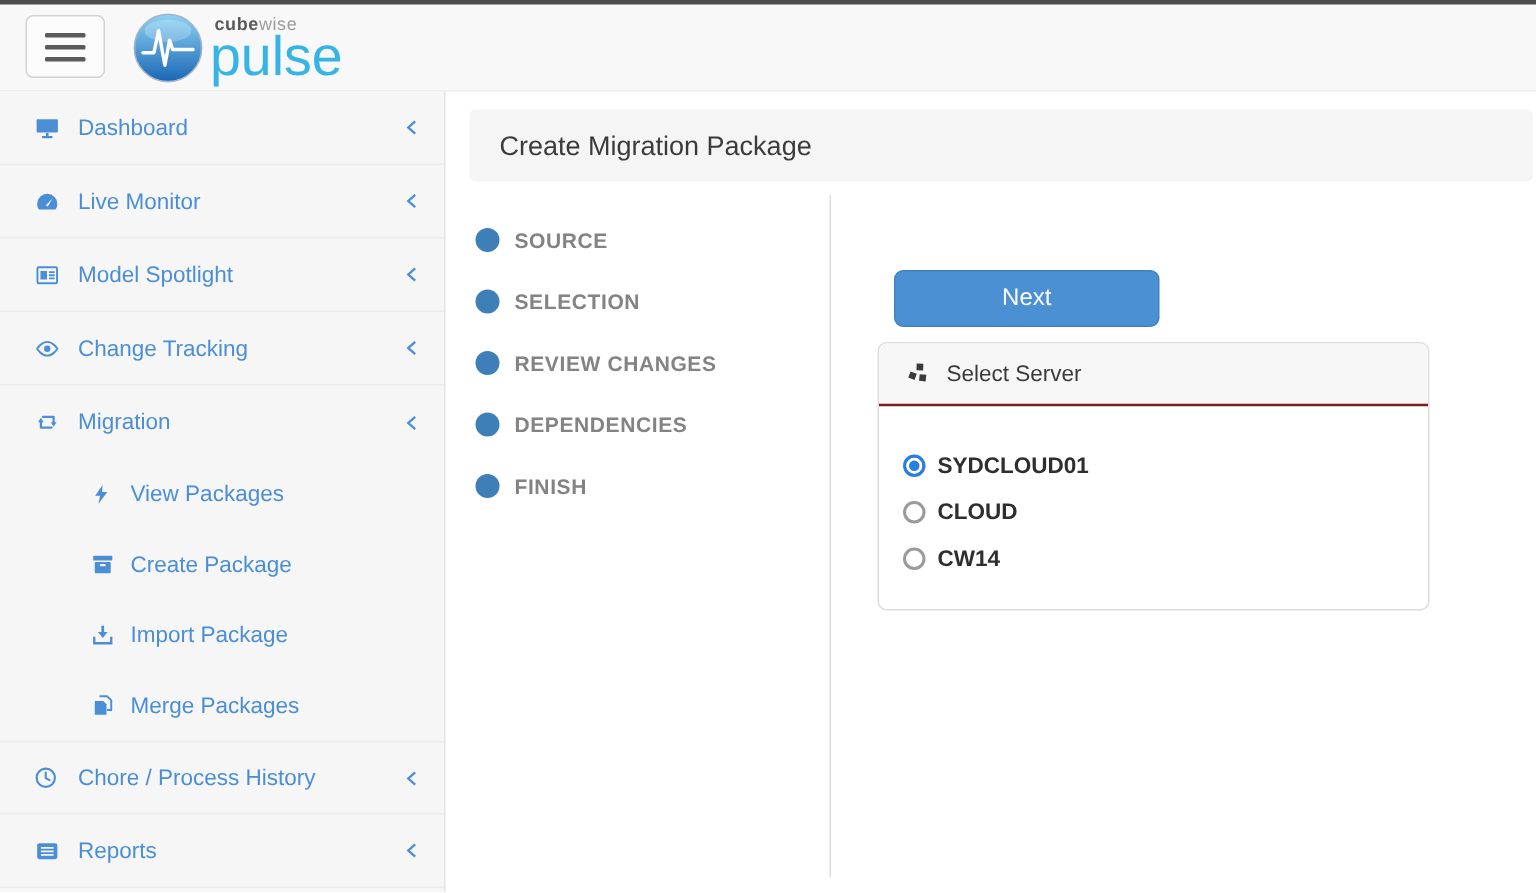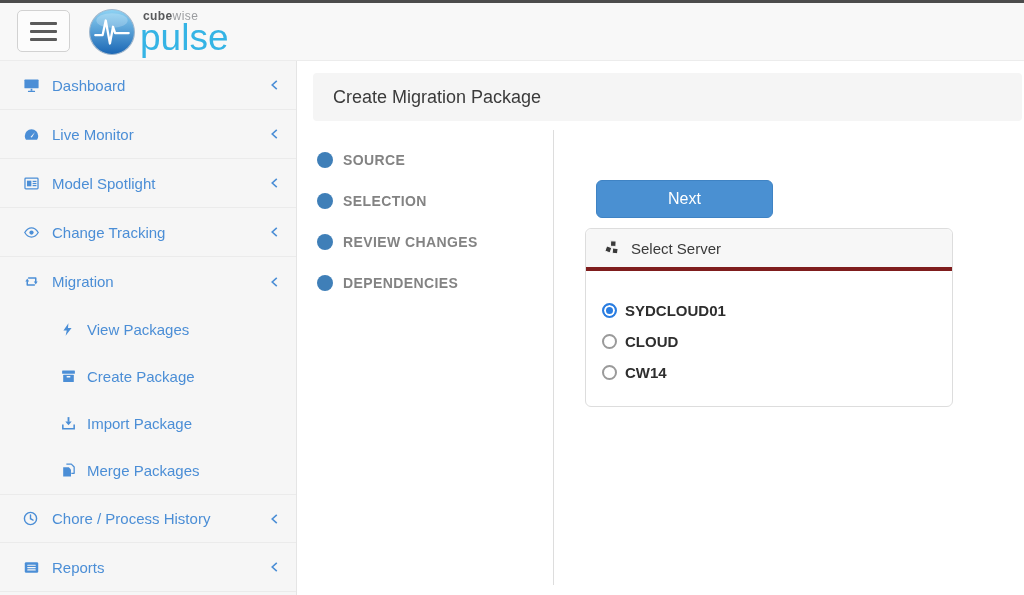--- a/index.html
+++ b/index.html
@@ -46,21 +46,21 @@
 
   .vdivider{position:absolute;left:255px;top:69px;width:1px;height:455px;background:#ddd;}
 
   .next-btn{position:absolute;left:298px;top:74px;width:177px;height:38px;
             background:var(--accent-blue,#4a90d2);border:1px solid #3f83c4;border-radius:6px;
             color:#fff;font-size:16px;font-family:"Liberation Sans",sans-serif;
             display:flex;align-items:center;justify-content:center;cursor:pointer;box-sizing:border-box;margin-top:45px;}
 
   .panel{position:absolute;left:287px;top:167px;width:368px;height:179px;background:#fff;
          border:1px solid #ddd;border-radius:6px;box-sizing:border-box;}
-  .panel-header{height:42px;background:#f7f7f7;border-bottom:4px solid #7f1d1d;
+  .panel-header{height:42px;background:#f7f7f7;border-bottom:2px solid #7f1d1d;
                 border-radius:6px 6px 0 0;display:flex;align-items:center;padding-left:17px;box-sizing:border-box;}
   .panel-title{font-size:15px;color:#3a3a3a;margin-left:9px;}
   .panel-body{padding:24px 18px 0 16px;}
   .radio-row{height:31px;display:flex;align-items:center;cursor:pointer;}
   .radio{width:15px;height:15px;border-radius:50%;border:2px solid #9a9a9a;background:#fff;
          box-sizing:border-box;flex:0 0 auto;}
   .radio.checked{border:2px solid var(--radio-selected-blue,#2a7de1);
                  background:var(--radio-selected-blue,#2a7de1);
                  box-shadow:inset 0 0 0 2px #fff;}
   .radio-label{margin-left:8px;font-size:15px;font-weight:bold;color:#2e2e2e;}
@@ -274,20 +274,24 @@
         <span class="step-dot dot-pending"></span>
         <span class="step-label">SELECTION</span>
       </div>
       <div class="step-row">
         <span class="step-dot dot-pending"></span>
         <span class="step-label">REVIEW CHANGES</span>
       </div>
       <div class="step-row">
         <span class="step-dot dot-pending"></span>
         <span class="step-label">DEPENDENCIES</span>
+      </div>
+      <div class="step-row">
+        <span class="step-dot dot-pending"></span>
+        <span class="step-label">FINISH</span>
       </div>
     </div>
 
     <div class="vdivider"></div>
 
     <button class="next-btn">Next</button>
 
     <div class="panel">
       <div class="panel-header">
         <span>

